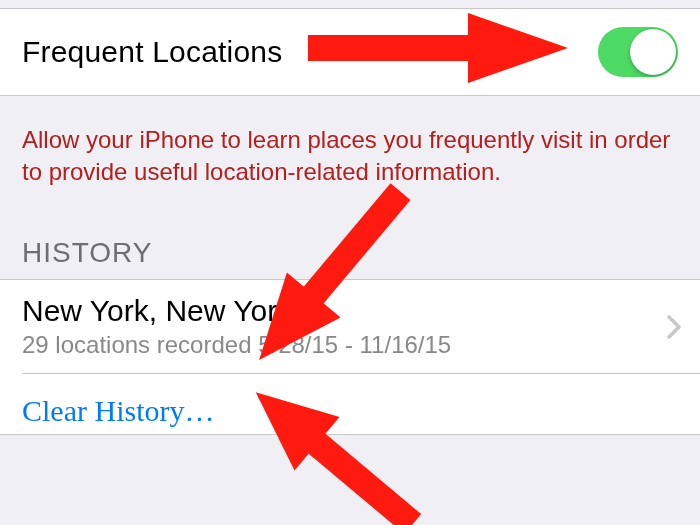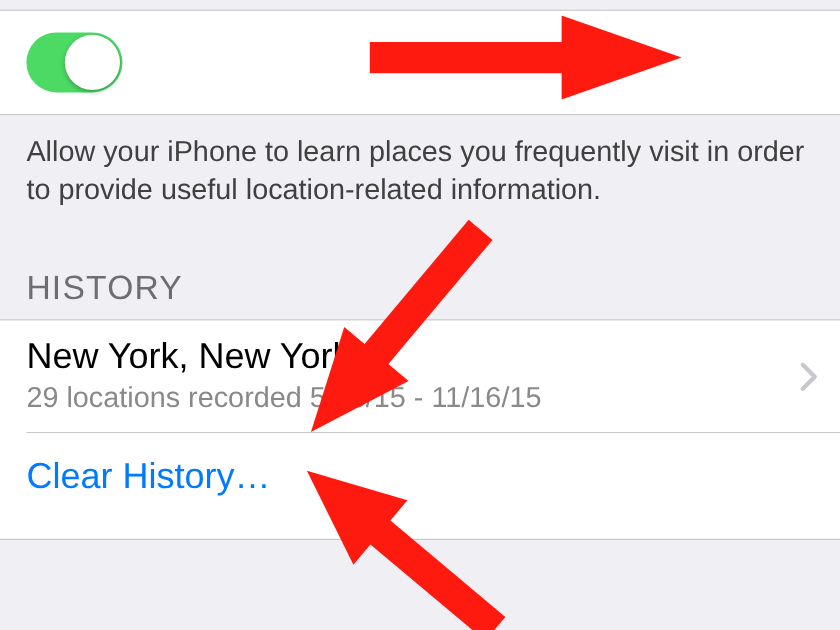--- a/index.html
+++ b/index.html
@@ -44,24 +44,24 @@
     top: 2px;
     right: 2px;
     width: 46px; height: 46px;
     background: #fff;
     border-radius: 50%;
     box-shadow: 0 2px 4px rgba(0,0,0,0.25), 0 0 1px rgba(0,0,0,0.15);
   }
 
   
   .footer-text {
-    padding: 15px 22px 26px 22px;
+    padding: 28px 22px 26px 22px;
     font-size: 24px;
     line-height: 1.35;
-    color: #404040;
+    color: #b91c1c;
   }
 
   
   .section-header {
     padding: 22px 22px 10px 22px;
     font-size: 28px;
     letter-spacing: 1px;
     color: #6d6d72;
   }
 
@@ -94,37 +94,39 @@
   .inner-sep {
     height: 1px;
     background: #c8c7cc;
     margin-left: 22px;
   }
   .bg-white { background:#fff; }
 
   
   .clear-row {
     background: #fff;
-    padding: 20px 22px 34px 22px;
+    padding: 20px 22px 6px 22px;
     font-size: 30px;
     color: #007aff;
+    font-family: Liberation Serif, serif;
   }
 
   
   .arrow {
     position: absolute;
     pointer-events: none;
   }
 </style>
 </head>
 <body>
 
 <div style="height:8px;"></div>
 
 <div class="row hairline-top hairline-bottom">
+  <div class="row-title">Frequent Locations</div>
   <div class="switch">
     <div class="switch-knob"></div>
   </div>
 </div>
 
 <div class="footer-text">Allow your iPhone to learn places you frequently visit in order to provide useful location-related information.</div>
 
 <div class="section-header">HISTORY</div>
 
 <div class="history-row hairline-top">

